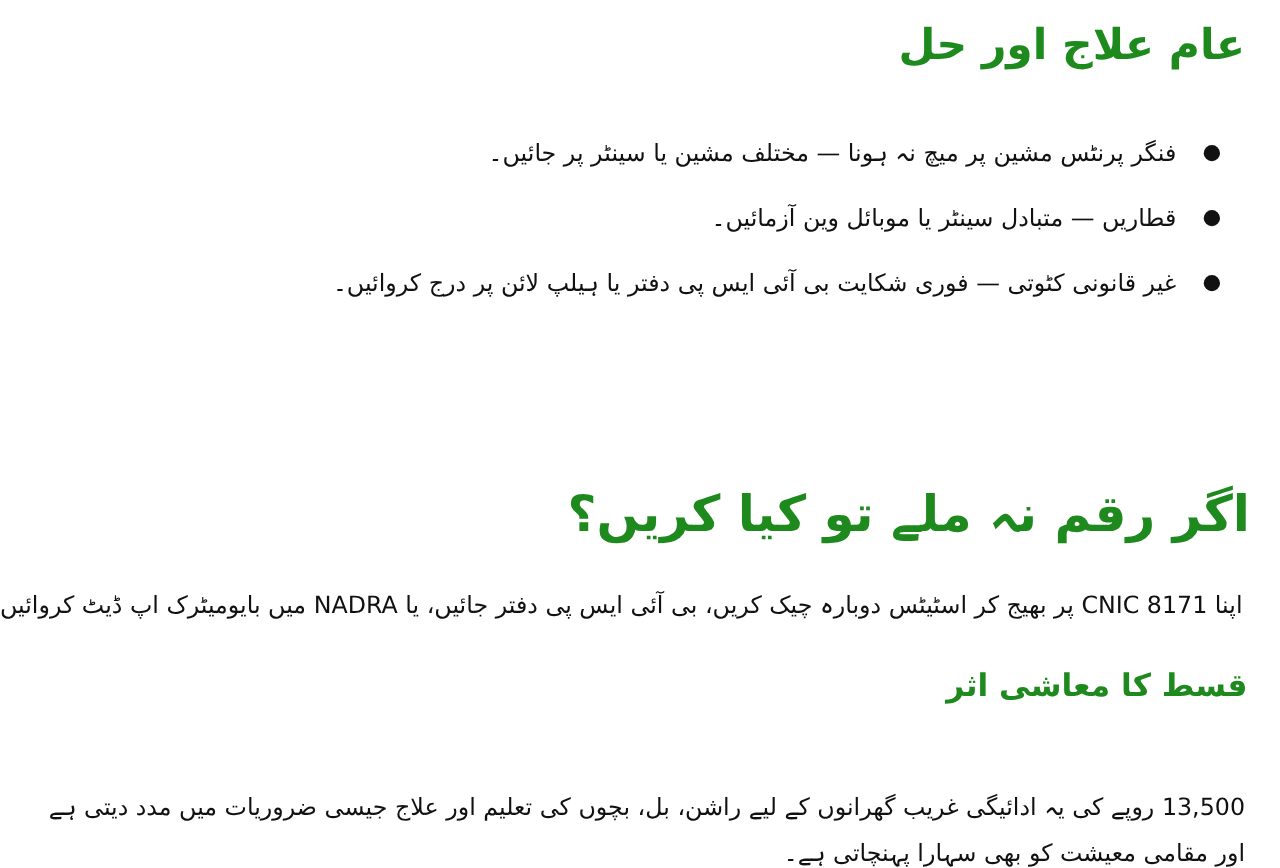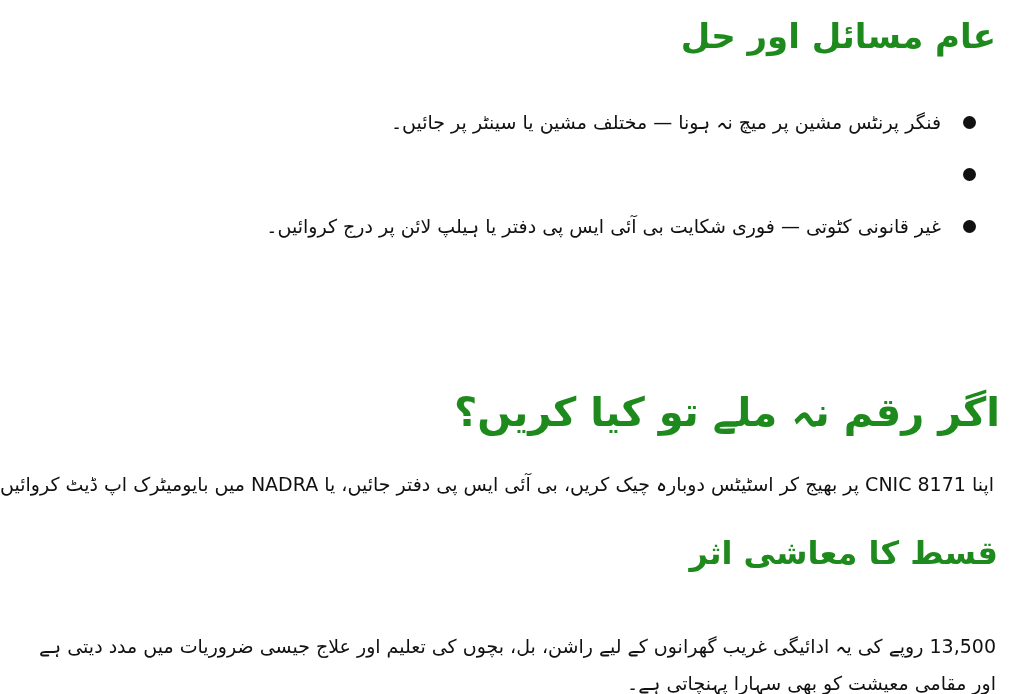--- a/index.html
+++ b/index.html
@@ -35,21 +35,21 @@
       right: 28px;
       top: 16px;
     }
     .h2 {
       font-size: 40px;
       position: absolute;
       right: 24px;
       top: 388px;
     }
     .h3 {
-      font-size: 32px;
+      font-size: 25px;
       position: absolute;
       right: 26px;
       top: 534px;
     }
     .bullet-list {
       list-style: none;
       margin: 0;
       padding: 0;
       position: absolute;
       right: 48px;
@@ -90,29 +90,30 @@
       right: 28px;
       top: 628px;
       width: 968px;
     }
   </style>
 </head>
 <body>
 
 <div class="page">
 
-  <h2 class="heading h1">عام مسائل اور حل</h2>
+  <h2 class="heading h1">عام علاج اور حل</h2>
 
   <ul class="bullet-list">
     <li class="bullet-item">
       <span class="bullet-dot"></span>
       <span class="bullet-text">فنگر پرنٹس مشین پر میچ نہ ہونا — مختلف مشین یا سینٹر پر جائیں۔</span>
     </li>
     <li class="bullet-item">
       <span class="bullet-dot"></span>
+      <span class="bullet-text">قطاریں — متبادل سینٹر یا موبائل وین آزمائیں۔</span>
     </li>
     <li class="bullet-item">
       <span class="bullet-dot"></span>
       <span class="bullet-text">غیر قانونی کٹوتی — فوری شکایت بی آئی ایس پی دفتر یا ہیلپ لائن پر درج کروائیں۔</span>
     </li>
   </ul>
 
   <h2 class="heading h2">اگر رقم نہ ملے تو کیا کریں؟</h2>
 
   <p class="para para-1">اپنا CNIC 8171 پر بھیج کر اسٹیٹس دوبارہ چیک کریں، بی آئی ایس پی دفتر جائیں، یا NADRA میں بایومیٹرک اپ ڈیٹ کروائیں۔</p>

